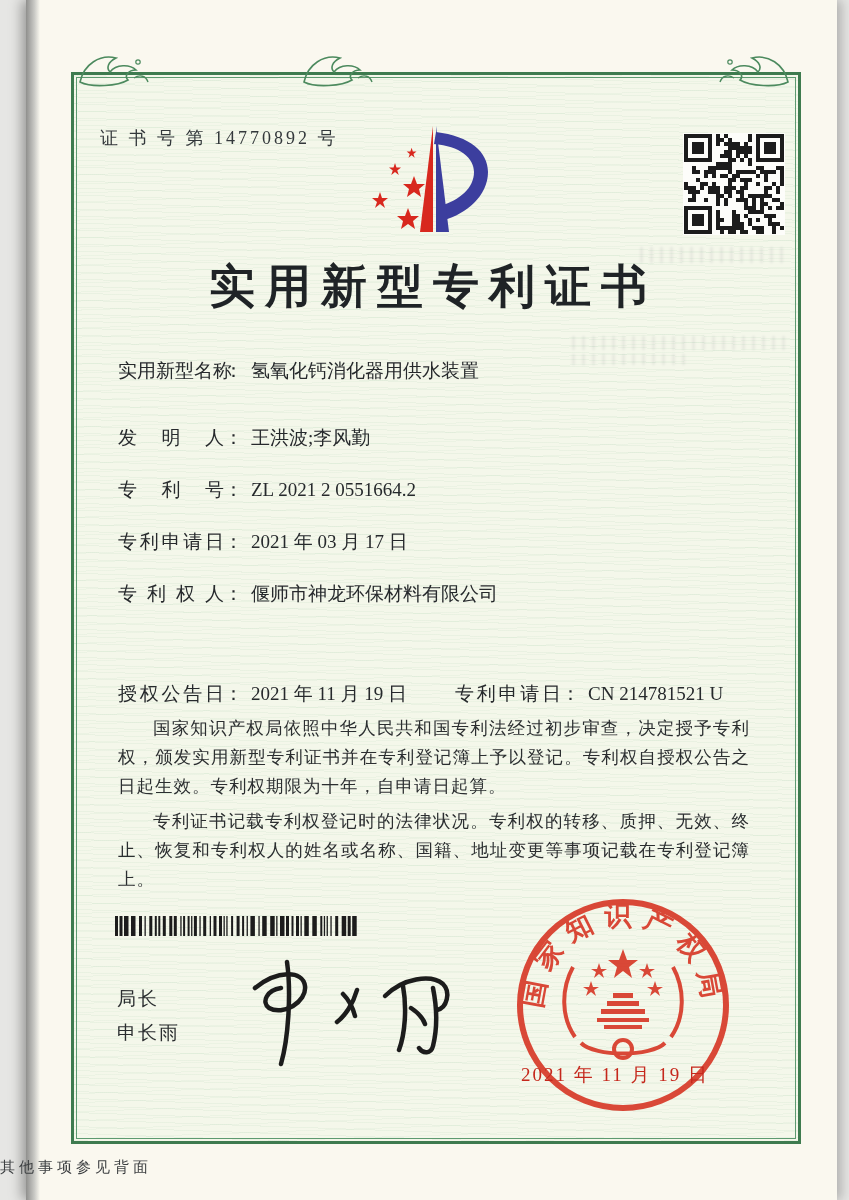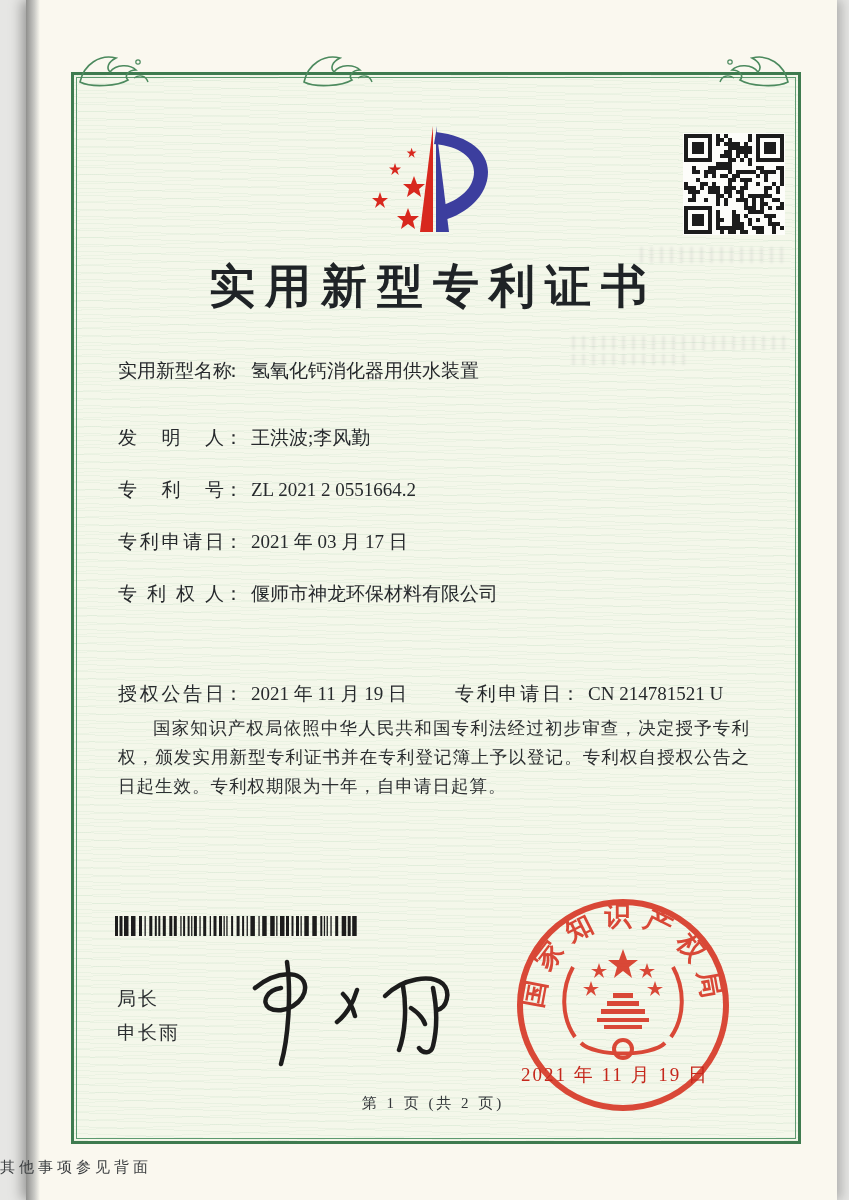--- a/index.html
+++ b/index.html
@@ -63,20 +63,21 @@
   <svg class="ornament" style="left:300px;top:48px" viewBox="0 0 74 40">
     <path d="M4,34 C8,16 24,6 40,10 C32,14 30,20 34,24 C40,16 54,16 60,22 C52,22 48,28 52,32 C42,38 16,40 4,34 Z" fill="none" stroke="#4c8a5e" stroke-width="1.6"></path>
     <path d="M58,30 C64,26 70,28 72,34" fill="none" stroke="#4c8a5e" stroke-width="1.4"></path>
   </svg>
   <svg class="ornament" style="left:718px;top:48px;transform:scaleX(-1)" viewBox="0 0 74 40">
     <path d="M4,34 C8,16 24,6 40,10 C32,14 30,20 34,24 C40,16 54,16 60,22 C52,22 48,28 52,32 C42,38 16,40 4,34 Z" fill="none" stroke="#4c8a5e" stroke-width="1.6"></path>
     <circle cx="62" cy="14" r="2.2" fill="none" stroke="#4c8a5e" stroke-width="1.2"></circle>
     <path d="M58,30 C64,26 70,28 72,34" fill="none" stroke="#4c8a5e" stroke-width="1.4"></path>
   </svg>
 
+  <div class="abs certno">证 书 号 第 14770892 号</div>
 
   <svg class="abs" style="left:362px;top:118px;width:140px;height:122px" viewBox="0 0 140 122">
 
     <path d="M74,14 C108,18 126,34 126,54 C126,78 104,96 82,102 L78,88 C98,82 112,70 112,54 C112,40 98,28 72,26 Z" fill="#3c3e9e"></path>
 
     <polygon points="71,8 58,114 71,114" fill="#d8281e"></polygon>
     <polygon points="74,8 74,114 87,114" fill="#3c3e9e"></polygon>
 
     <polygon points="52,34 54,40 60,40 55,44 57,50 52,46 47,50 49,44 44,40 50,40" fill="#d8281e" transform="scale(0.62) translate(28,14)"></polygon>
     <polygon points="40,52 42,58 48,58 43,62 45,68 40,64 35,68 37,62 32,58 38,58" fill="#d8281e" transform="scale(0.75) translate(4,8)"></polygon>
@@ -325,20 +326,21 @@
   </div>
   <div class="abs frow" style="top:681px">
     <span class="flabel">授权公告日</span><span class="fcolon">：</span><span>2021 年 11 月 19 日</span>
     <span class="grant-no">
       <span class="flabel">专利申请日</span><span class="fcolon">：</span><span>CN 214781521 U</span>
     </span>
   </div>
 
   <div class="abs paras">
     <p>国家知识产权局依照中华人民共和国专利法经过初步审查，决定授予专利权，颁发实用新型专利证书并在专利登记簿上予以登记。专利权自授权公告之日起生效。专利权期限为十年，自申请日起算。</p>
+    <p>专利证书记载专利权登记时的法律状况。专利权的转移、质押、无效、终止、恢复和专利权人的姓名或名称、国籍、地址变更等事项记载在专利登记簿上。</p>
   </div>
 
   <svg id="barcode-svg" class="abs barcode" viewBox="0 0 245 20">
       <rect x="0" y="0" width="3" height="20" fill="#1c1c1c"></rect>
       <rect x="4.5" y="0" width="3" height="20" fill="#1c1c1c"></rect>
       <rect x="9" y="0" width="4.5" height="20" fill="#1c1c1c"></rect>
       <rect x="16" y="0" width="4.5" height="20" fill="#1c1c1c"></rect>
       <rect x="24" y="0" width="3" height="20" fill="#1c1c1c"></rect>
       <rect x="29.5" y="0" width="1.3" height="20" fill="#1c1c1c"></rect>
       <rect x="34.3" y="0" width="3" height="20" fill="#1c1c1c"></rect>
@@ -427,15 +429,14 @@
         <path d="M70,70 C58,92 58,120 72,140"></path>
         <path d="M170,70 C182,92 182,120 168,140"></path>
         <path d="M78,146 C92,160 148,160 162,146"></path>
       </g>
       <circle cx="120" cy="152" r="9" fill="none" stroke="#d6301f" stroke-width="4"></circle>
     </g>
   </svg>
 
   <div class="abs sealdate">2021 年 11 月 19 日</div>
 
-  <div class="abs pagefoot">第 1 页 (共 2 页)</div>
   <div class="abs backnote">其他事项参见背面</div>
 </div>
 
 </body></html>

